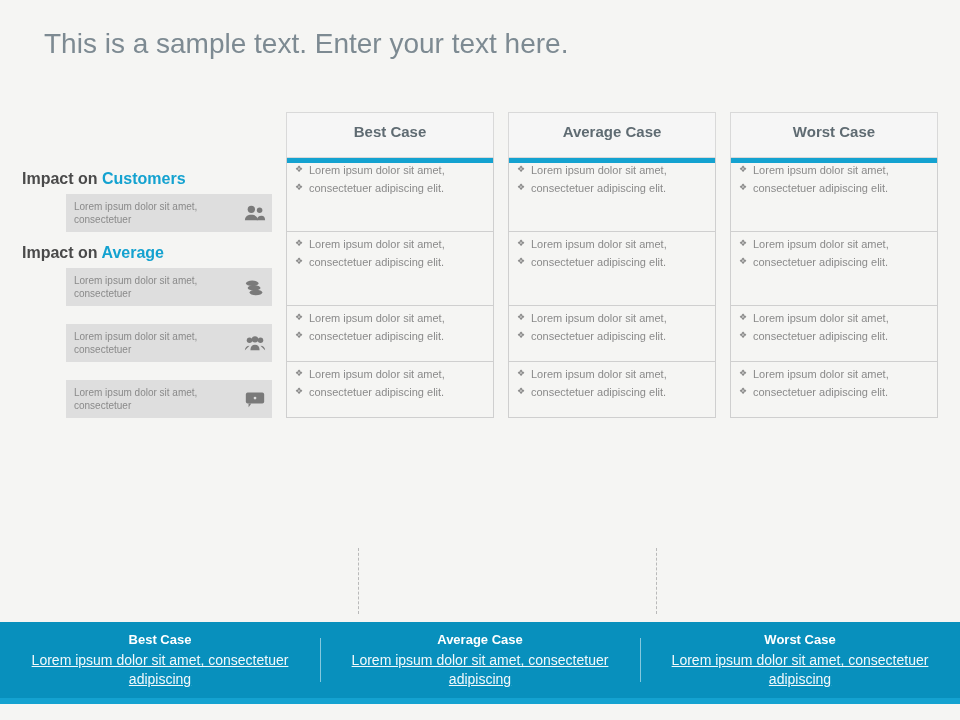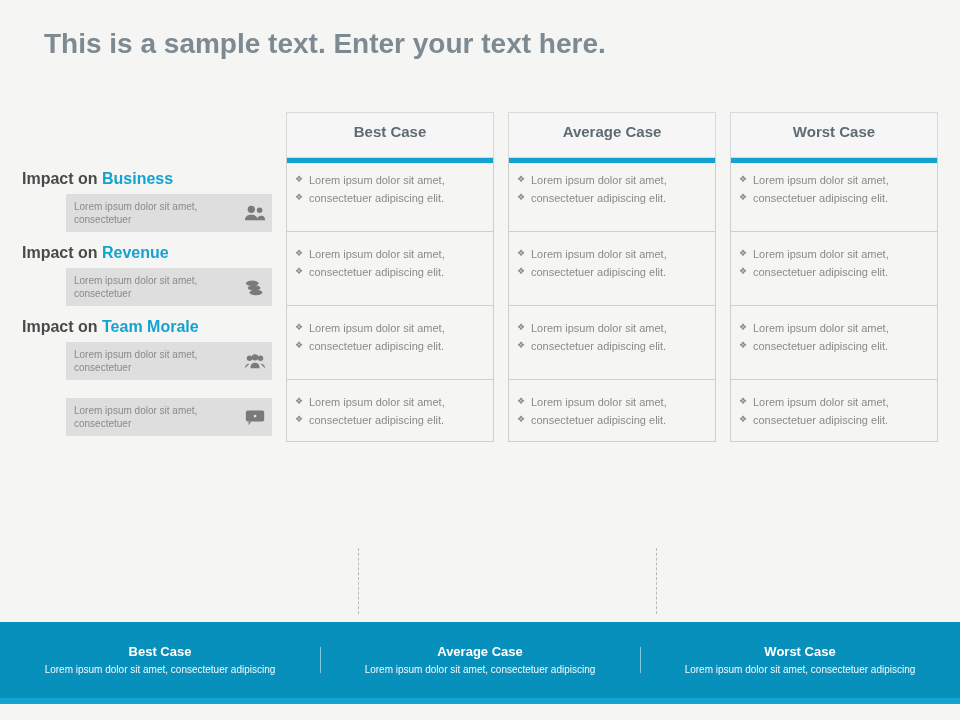--- a/index.html
+++ b/index.html
@@ -7,21 +7,21 @@
     width: 960px;
     height: 720px;
     font-family: Arial, Helvetica, sans-serif;
     background: #f5f5f3;
     position: relative;
     overflow: hidden;
   }
   .title {
     font-size: 28px;
     color: #7d8a92;
-    font-weight: 700;
+    font-weight: 400;
     padding: 28px 0 0 44px;
   }
   .grid {
     position: absolute;
     top: 112px;
     left: 22px;
     right: 22px;
     display: grid;
     grid-template-columns: 250px repeat(3, 1fr);
     column-gap: 14px;
@@ -73,21 +73,21 @@
     transform: translateY(-50%);
     fill: #7a7a7a;
     width: 22px;
     height: 18px;
   }
 
   .cell {
     border-left: 1px solid #cfcfcf;
     border-right: 1px solid #cfcfcf;
     border-bottom: 1px solid #cfcfcf;
-    padding: 14px 8px 12px 8px;
+    padding: 4px 8px 12px 8px;
   }
   .cell.first-row { border-top: none; }
   .cell ul { list-style: none; }
   .cell li {
     font-size: 11px;
     color: #8a8a8a;
     line-height: 1.6;
     padding-left: 14px;
     position: relative;
   }
@@ -129,21 +129,21 @@
   .footer .fcol + .fcol::before {
     content: "";
     position: absolute;
     left: 0;
     top: 10%;
     height: 80%;
     width: 1px;
     background: rgba(255,255,255,0.5);
   }
   .footer .ftitle { font-size: 13px; font-weight: 700; margin-bottom: 4px; }
-  .footer .ftext { font-size: 10px; line-height: 1.3; opacity: 0.95; }
+  .footer .ftext { font-size: 14px; line-height: 1.3; opacity: 0.95; text-decoration: underline; }
   .footer-accent {
     position: absolute;
     left: 0; right: 0;
     bottom: 16px;
     height: 6px;
     background: #14a2d0;
   }
 </style>
 </head>
 <body>
@@ -151,21 +151,21 @@
 <div class="title">This is a sample text. Enter your text here.</div>
 
 <div class="grid">
   <div class="header-spacer"></div>
   <div class="col-header">Best Case</div>
   <div class="col-header">Average Case</div>
   <div class="col-header">Worst Case</div>
 
   <div class="row-label">
     <div class="impact-title">
-      <span>Impact on </span><span class="hl">Business</span>
+      <span>Impact on </span><span class="hl">Customers</span>
     </div>
     <div class="sub">
       <span>Lorem ipsum dolor sit amet, consectetuer</span>
       <svg class="ic" viewBox="0 0 24 18">
           <circle cx="8" cy="5" r="4"></circle>
           <circle cx="17" cy="6" r="3"></circle>
           <path d="M1 17c0-4 3-6 7-6s7 2 7 6"></path>
           <path d="M14 17c0-3 2-5 5-5s4 2 4 5"></path>
         </svg>
     </div>
@@ -184,21 +184,21 @@
     </div>
   <div class="cell first-row">
       <ul>
         <li>Lorem ipsum dolor sit amet,</li>
         <li>consectetuer adipiscing elit.</li>
       </ul>
     </div>
 
   <div class="row-label">
     <div class="impact-title">
-      <span>Impact on </span><span class="hl">Revenue</span>
+      <span>Impact on </span><span class="hl">Average</span>
     </div>
     <div class="sub">
       <span>Lorem ipsum dolor sit amet, consectetuer</span>
       <svg class="ic" viewBox="0 0 24 18">
           <ellipse cx="9" cy="5" rx="7" ry="3"></ellipse>
           <ellipse cx="11" cy="10" rx="7" ry="3"></ellipse>
           <ellipse cx="13" cy="15" rx="7" ry="3"></ellipse>
         </svg>
     </div>
   </div>
@@ -215,23 +215,20 @@
       </ul>
     </div>
   <div class="cell">
       <ul>
         <li>Lorem ipsum dolor sit amet,</li>
         <li>consectetuer adipiscing elit.</li>
       </ul>
     </div>
 
   <div class="row-label">
-    <div class="impact-title">
-      <span>Impact on </span><span class="hl">Team Morale</span>
-    </div>
     <div class="sub">
       <span>Lorem ipsum dolor sit amet, consectetuer</span>
       <svg class="ic" viewBox="0 0 24 18">
           <circle cx="6" cy="6" r="3"></circle>
           <circle cx="12" cy="5" r="3.5"></circle>
           <circle cx="18" cy="6" r="3"></circle>
           <path d="M1 17c0-3 2-5 5-5"></path>
           <path d="M7 17c0-4 2-6 5-6s5 2 5 6"></path>
           <path d="M18 12c3 0 5 2 5 5"></path>
         </svg>

